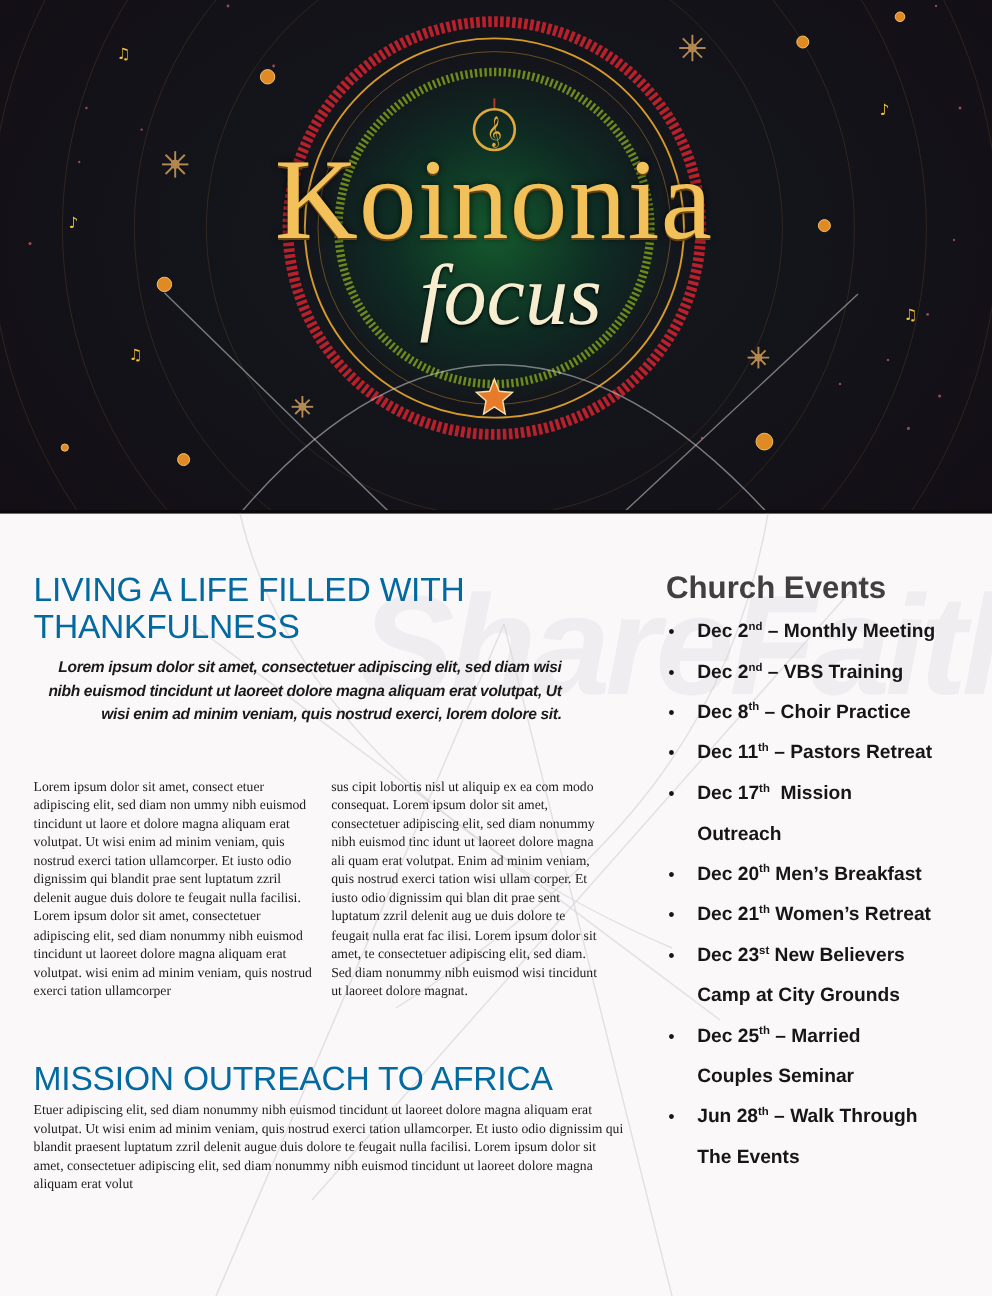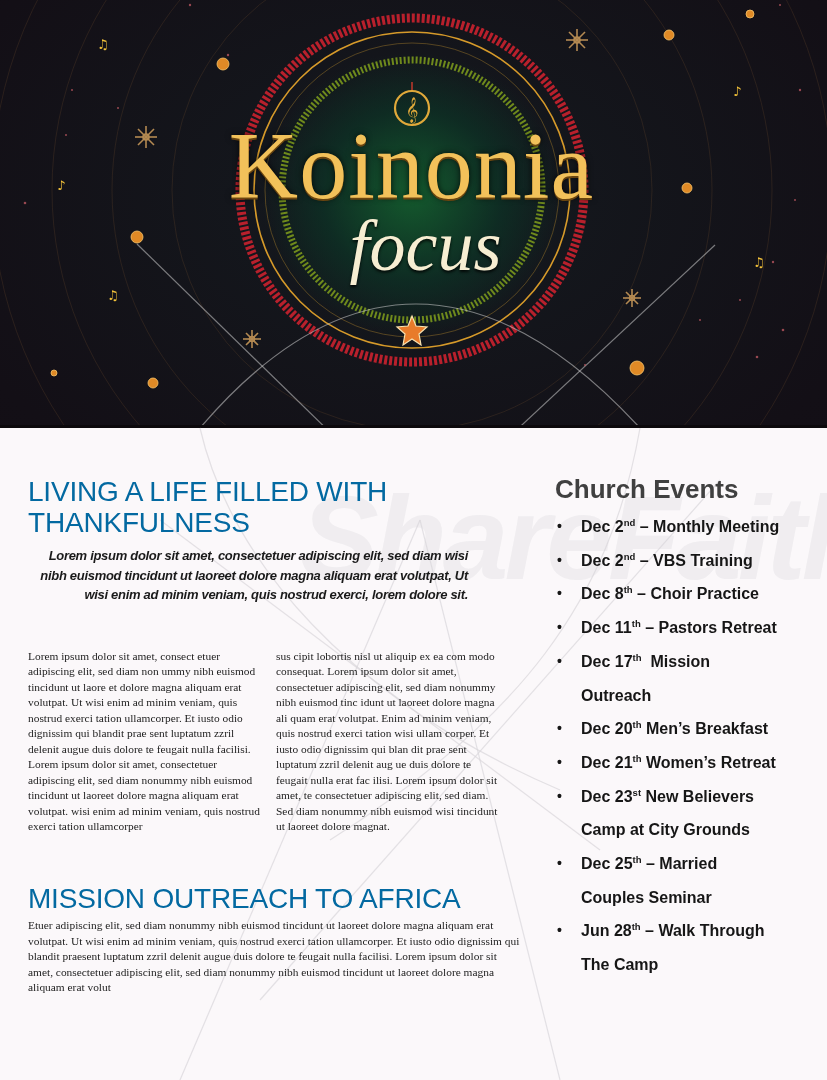--- a/index.html
+++ b/index.html
@@ -290,16 +290,16 @@
       <span>Camp at City Grounds</span>
     </li>
     <li>
       <span class="bullet">•</span>
       <span>Dec 25</span><sup>th</sup><span> – Married</span><br>
       <span>Couples Seminar</span>
     </li>
     <li>
       <span class="bullet">•</span>
       <span>Jun 28</span><sup>th</sup><span> – Walk Through</span><br>
-      <span>The Camp</span>
+      <span>The Events</span>
     </li>
   </ul>
 </aside>
 
 </body></html>

